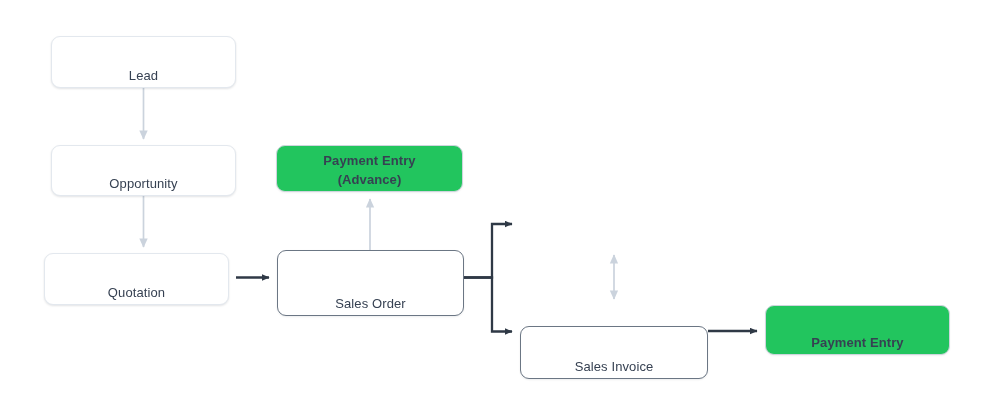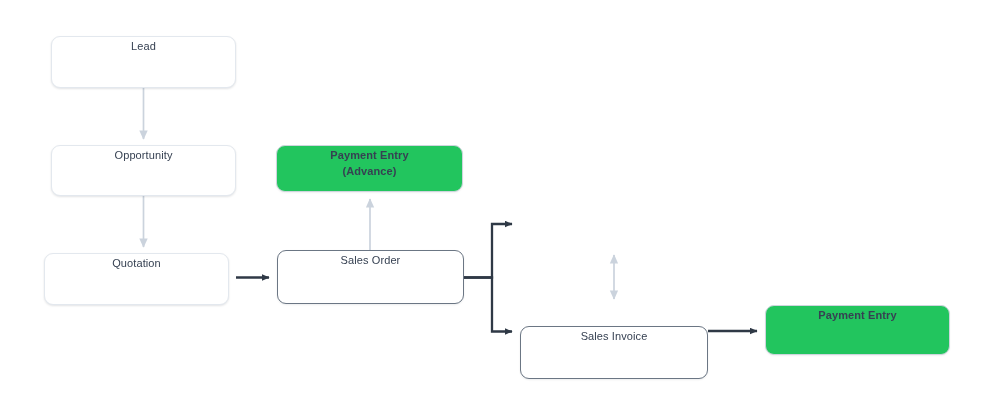--- a/index.html
+++ b/index.html
@@ -22,25 +22,25 @@
     left: 0;
     top: 0;
     width: 1000px;
     height: 400px;
     pointer-events: none;
   }
   .node {
     position: absolute;
     box-sizing: border-box;
     display: flex;
-    align-items: flex-start;
+    align-items: flex-end;
     justify-content: center;
     text-align: center;
     border-radius: 9px;
-    font-size: 11px;
+    font-size: 13px;
     line-height: 1.42;
     color: #364152;
     letter-spacing: 0.1px;
     white-space: pre-line;
     padding: 2px 8px;
   }
   .node-plain {
     background: #ffffff;
     border: 1px solid #e3e8ee;
     box-shadow: 0 1px 2px rgba(16, 24, 40, 0.07), 0 1px 3px rgba(16, 24, 40, 0.05);
@@ -118,21 +118,21 @@
 
   <div class="node node-plain" style="left:44px; top:253px; width:185px; height:52px;">
     <span>Quotation</span>
   </div>
 
   <div class="node node-muted" style="left:276px; top:145px; width:187px; height:47px;">
     <span>Payment Entry
 (Advance)</span>
   </div>
 
-  <div class="node node-active" style="left:277px; top:250px; width:187px; height:54px;">
+  <div class="node node-active" style="left:277px; top:250px; width:187px; height:66px;">
     <span>Sales Order</span>
   </div>
 
 
   <div class="node node-active" style="left:520px; top:305px; width:188px; height:53px;margin-top:21px;">
     <span>Sales Invoice</span>
   </div>
 
   <div class="node node-muted" style="left:765px; top:305px; width:185px; height:50px;">
     <span>Payment Entry</span>

